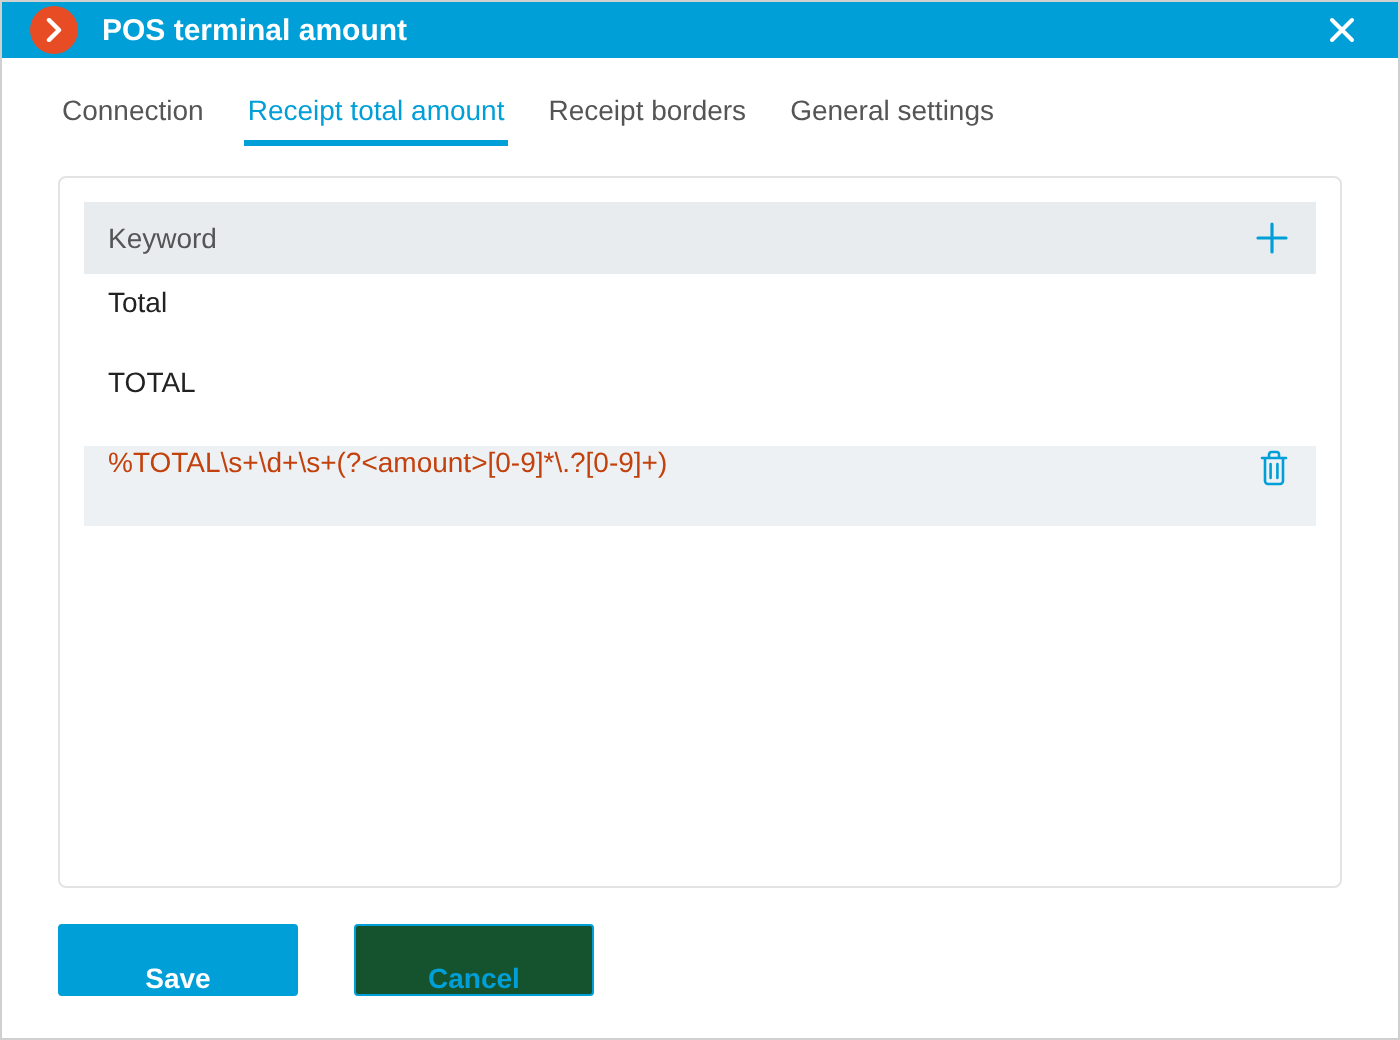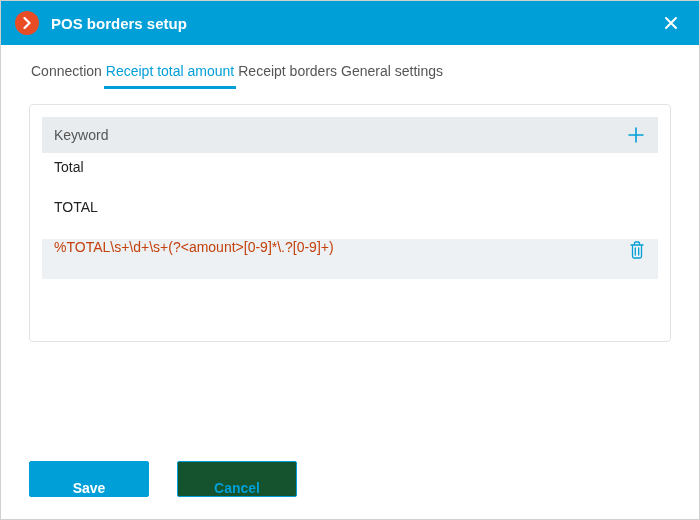--- a/index.html
+++ b/index.html
@@ -3,26 +3,26 @@
 <meta charset="utf-8">
 <style>
   * { box-sizing: border-box; margin: 0; padding: 0; }
   html, body { width: 700px; height: 520px; font-family: "Segoe UI", Arial, sans-serif; background: #fff; }
   .dialog { width: 700px; height: 520px; border: 1px solid #d0d0d0; position: relative; display: flex; flex-direction: column; }
   .titlebar { background: #009fd8; color: #fff; height: 44px; display: flex; align-items: center; padding: 0 14px; }
   .app-badge { width: 24px; height: 24px; border-radius: 50%; background: #e74c25; display: flex; align-items: center; justify-content: center; margin-right: 12px; }
   .app-badge svg { display: block; }
   .titlebar-title { font-size: 15px; font-weight: 600; flex: 1; }
   .titlebar-close { width: 28px; height: 28px; display: flex; align-items: center; justify-content: center; cursor: pointer; }
-  .tabs { display: flex; padding: 12px 28px 0 28px; border-bottom: 1px solid transparent; }
+  .tabs { display: flex; gap: 18px; padding: 12px 28px 0 28px; border-bottom: 1px solid transparent; }
   .tab { font-size: 14px; color: #555; padding: 6px 2px 10px 2px; cursor: pointer; position: relative; }
   .tab.active { color: #009fd8; }
   .tab.active::after { content: ""; position: absolute; left: 0; right: 0; bottom: 0; height: 3px; background: #009fd8; }
   .content { padding: 14px 28px 0 28px; flex: 1; }
-  .panel { border: 1px solid #e3e3e3; border-radius: 4px; height: 238px; padding: 12px 12px; overflow: hidden; }
+  .panel { border: 1px solid #e3e3e3; border-radius: 4px; height: 356px; padding: 12px 12px; overflow: hidden; }
   .keyword-header { background: #e9ecef; height: 36px; display: flex; align-items: center; justify-content: space-between; padding: 0 10px 0 12px; }
   .keyword-header-label { color: #555; font-size: 14px; }
   .add-btn { width: 24px; height: 24px; display: flex; align-items: center; justify-content: center; cursor: pointer; }
   .rows { padding-top: 6px; }
   .row { height: 40px; display: flex; align-items: flex-start; padding: 0 10px 0 12px; font-size: 14px; color: #222; cursor: default; }
   .row .text { flex: 1; white-space: nowrap; overflow: hidden; text-overflow: ellipsis; }
   .row.selected { background: #eef1f4; color: #c2410c; }
   .row.selected .delete-btn { display: flex; }
   .delete-btn { display: none; width: 22px; height: 22px; align-items: center; justify-content: center; cursor: pointer; }
   .footer { padding: 18px 28px 22px 28px; display: flex; gap: 28px; }
@@ -34,21 +34,21 @@
 <body>
 
 <div class="dialog">
 
   <div class="titlebar">
     <div class="app-badge">
       <svg width="12" height="12" viewBox="0 0 12 12">
         <path d="M3.5 1 L8.5 6 L3.5 11" stroke="#ffffff" stroke-width="2.2" fill="none" stroke-linecap="round" stroke-linejoin="round"></path>
       </svg>
     </div>
-    <div class="titlebar-title">POS borders setup</div>
+    <div class="titlebar-title">POS terminal amount</div>
     <div class="titlebar-close">
       <svg width="14" height="14" viewBox="0 0 14 14">
         <path d="M2 2 L12 12 M12 2 L2 12" stroke="#ffffff" stroke-width="2" stroke-linecap="round"></path>
       </svg>
     </div>
   </div>
 
   <div class="tabs">
     <div class="tab">
       <span>Connection</span>

